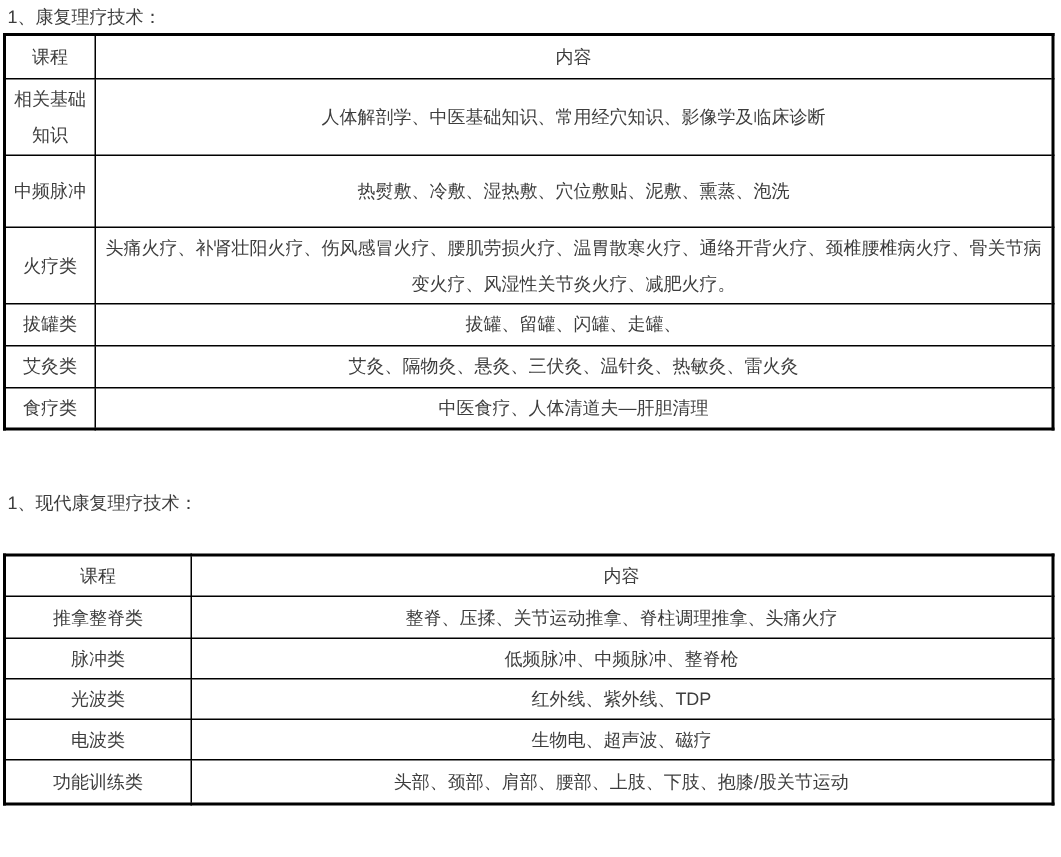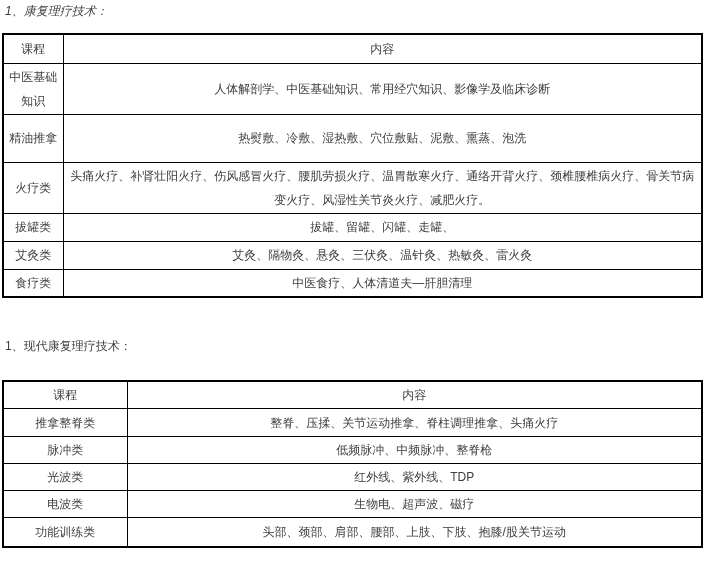--- a/index.html
+++ b/index.html
@@ -17,22 +17,21 @@
   .doc {
     position: relative;
     width: 707px;
   }
   .section-title {
     font-size: 12px;
     line-height: 16px;
     color: #3d3d3d;
   }
   .title-1 {
-    margin: 3px 0 14px 5px;
-    font-style: italic;
+    margin: 3px 0 3px 5px;
   }
   .title-2 {
     margin: 40px 0 26px 5px;
   }
   table.therapy {
     border-collapse: collapse;
     table-layout: fixed;
     width: 701px;
     margin-left: 2px;
     border: 2px solid #000000;
@@ -63,25 +62,25 @@
       <colgroup>
           <col class="course-col">
           <col class="content-col">
         </colgroup>
       <tbody>
         <tr style="height:29px">
           <td>课程</td>
           <td>内容</td>
         </tr>
         <tr style="height:49px">
-          <td>中医基础知识</td>
+          <td>相关基础知识</td>
           <td>人体解剖学、中医基础知识、常用经穴知识、影像学及临床诊断</td>
         </tr>
         <tr style="height:48px">
-          <td>精油推拿</td>
+          <td>中频脉冲</td>
           <td>热熨敷、冷敷、湿热敷、穴位敷贴、泥敷、熏蒸、泡洗</td>
         </tr>
         <tr style="height:51px">
           <td>火疗类</td>
           <td>头痛火疗、补肾壮阳火疗、伤风感冒火疗、腰肌劳损火疗、温胃散寒火疗、通络开背火疗、颈椎腰椎病火疗、骨关节病变火疗、风湿性关节炎火疗、减肥火疗。</td>
         </tr>
         <tr style="height:28px">
           <td>拔罐类</td>
           <td>拔罐、留罐、闪罐、走罐、</td>
         </tr>

